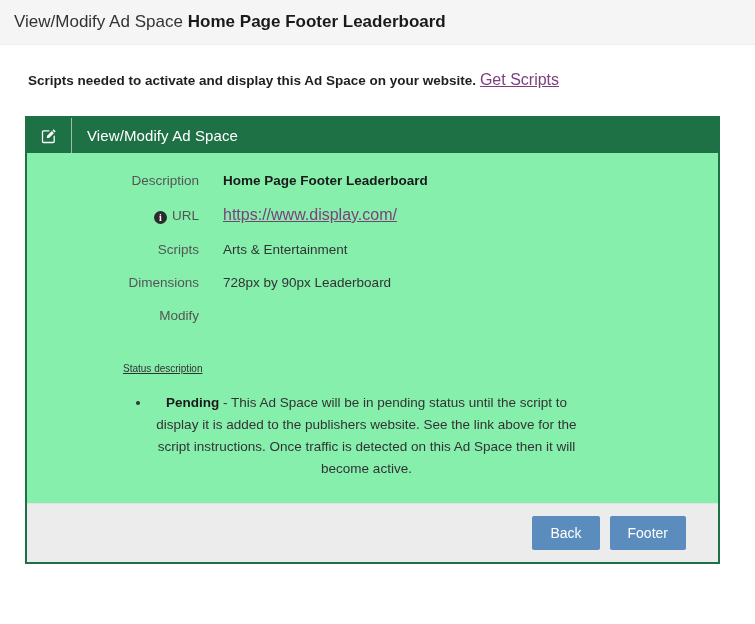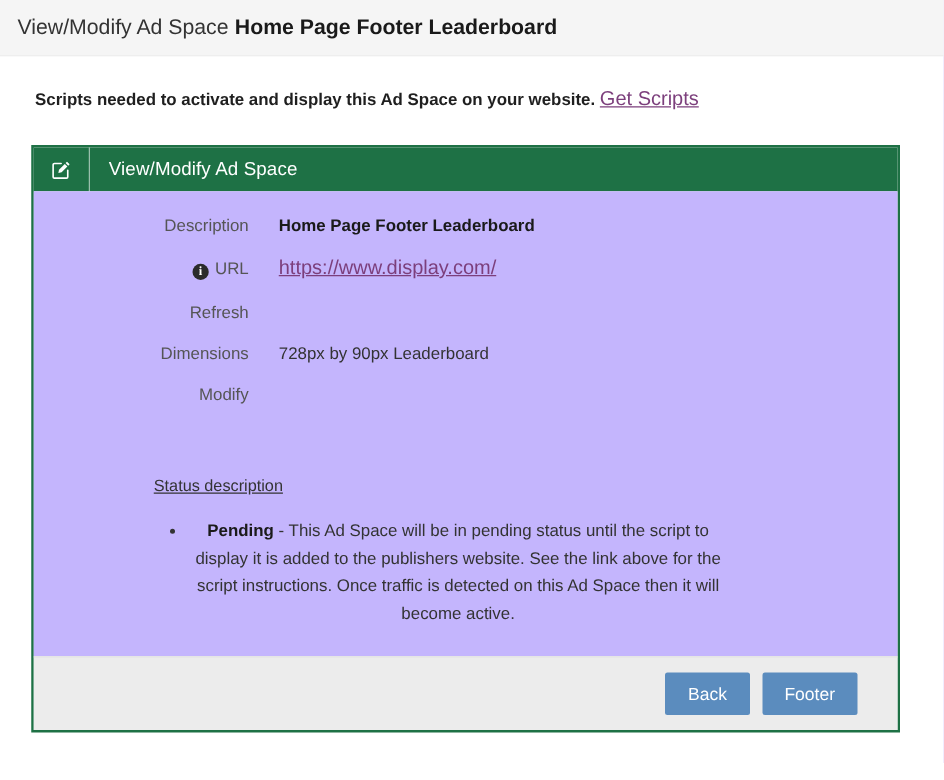--- a/index.html
+++ b/index.html
@@ -87,21 +87,21 @@
     flex: none;
   }
   .panel-header .panel-title {
     font-size: 15px;
     padding-left: 15px;
     color: #ffffff;
     letter-spacing: 0.1px;
   }
 
   .panel-body {
-    background: #c4b5fd;
+    background: #86efac;
     padding: 20px 0 24px 0;
   }
 
   
   .field-row {
     display: flex;
     align-items: baseline;
     margin-bottom: 18px;
   }
   .field-label {
@@ -143,22 +143,22 @@
     margin-right: 5px;
     position: relative;
     top: 1px;
   }
 
   
   .edit-icon svg { display: block; }
 
   
   .status-desc-heading {
-    margin: 40px 0 0 96px;
-    font-size: 13px;
+    margin: 22px 0 0 96px;
+    font-size: 10px;
     color: #333333;
     text-decoration: underline;
     display: inline-block;
   }
   .status-list {
     margin: 16px 96px 0 96px;
     padding: 0 0 0 28px;
     text-align: center;
   }
   .status-list li {
@@ -233,21 +233,22 @@
     <div class="field-row">
       <div class="field-label">
         <span class="info-icon">i</span><span>URL</span>
       </div>
       <div class="field-value">
         <span class="link">https://www.display.com/</span>
       </div>
     </div>
 
     <div class="field-row">
-      <div class="field-label">Refresh</div>
+      <div class="field-label">Scripts</div>
+      <div class="field-value">Arts &amp; Entertainment</div>
     </div>
 
     <div class="field-row">
       <div class="field-label">Dimensions</div>
       <div class="field-value">728px by 90px Leaderboard</div>
     </div>
 
     <div class="field-row">
       <div class="field-label">Modify</div>
     </div>

